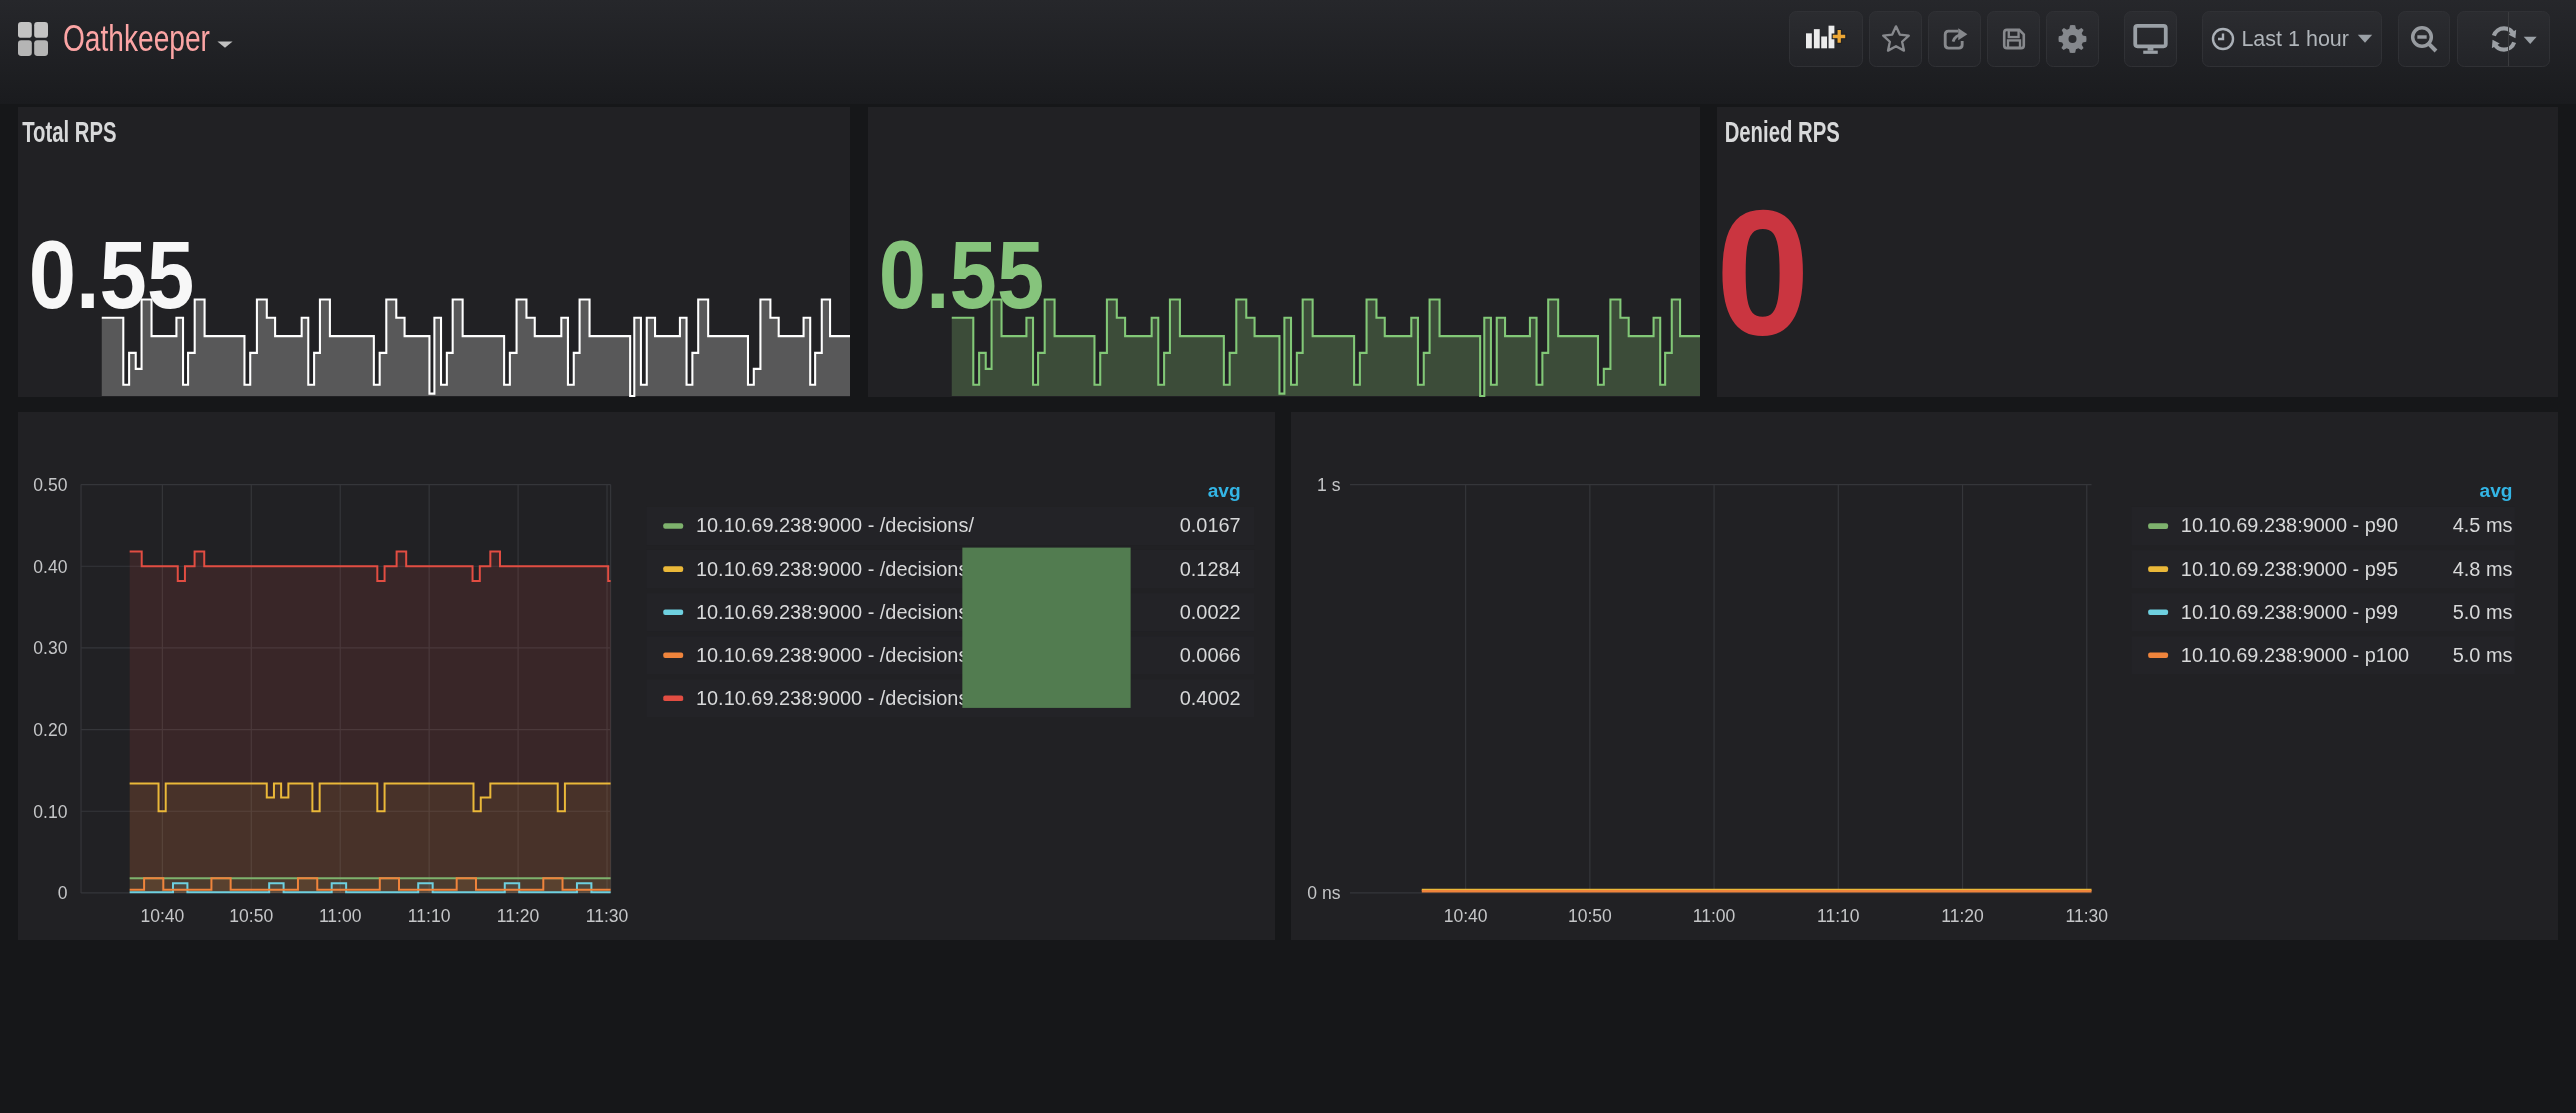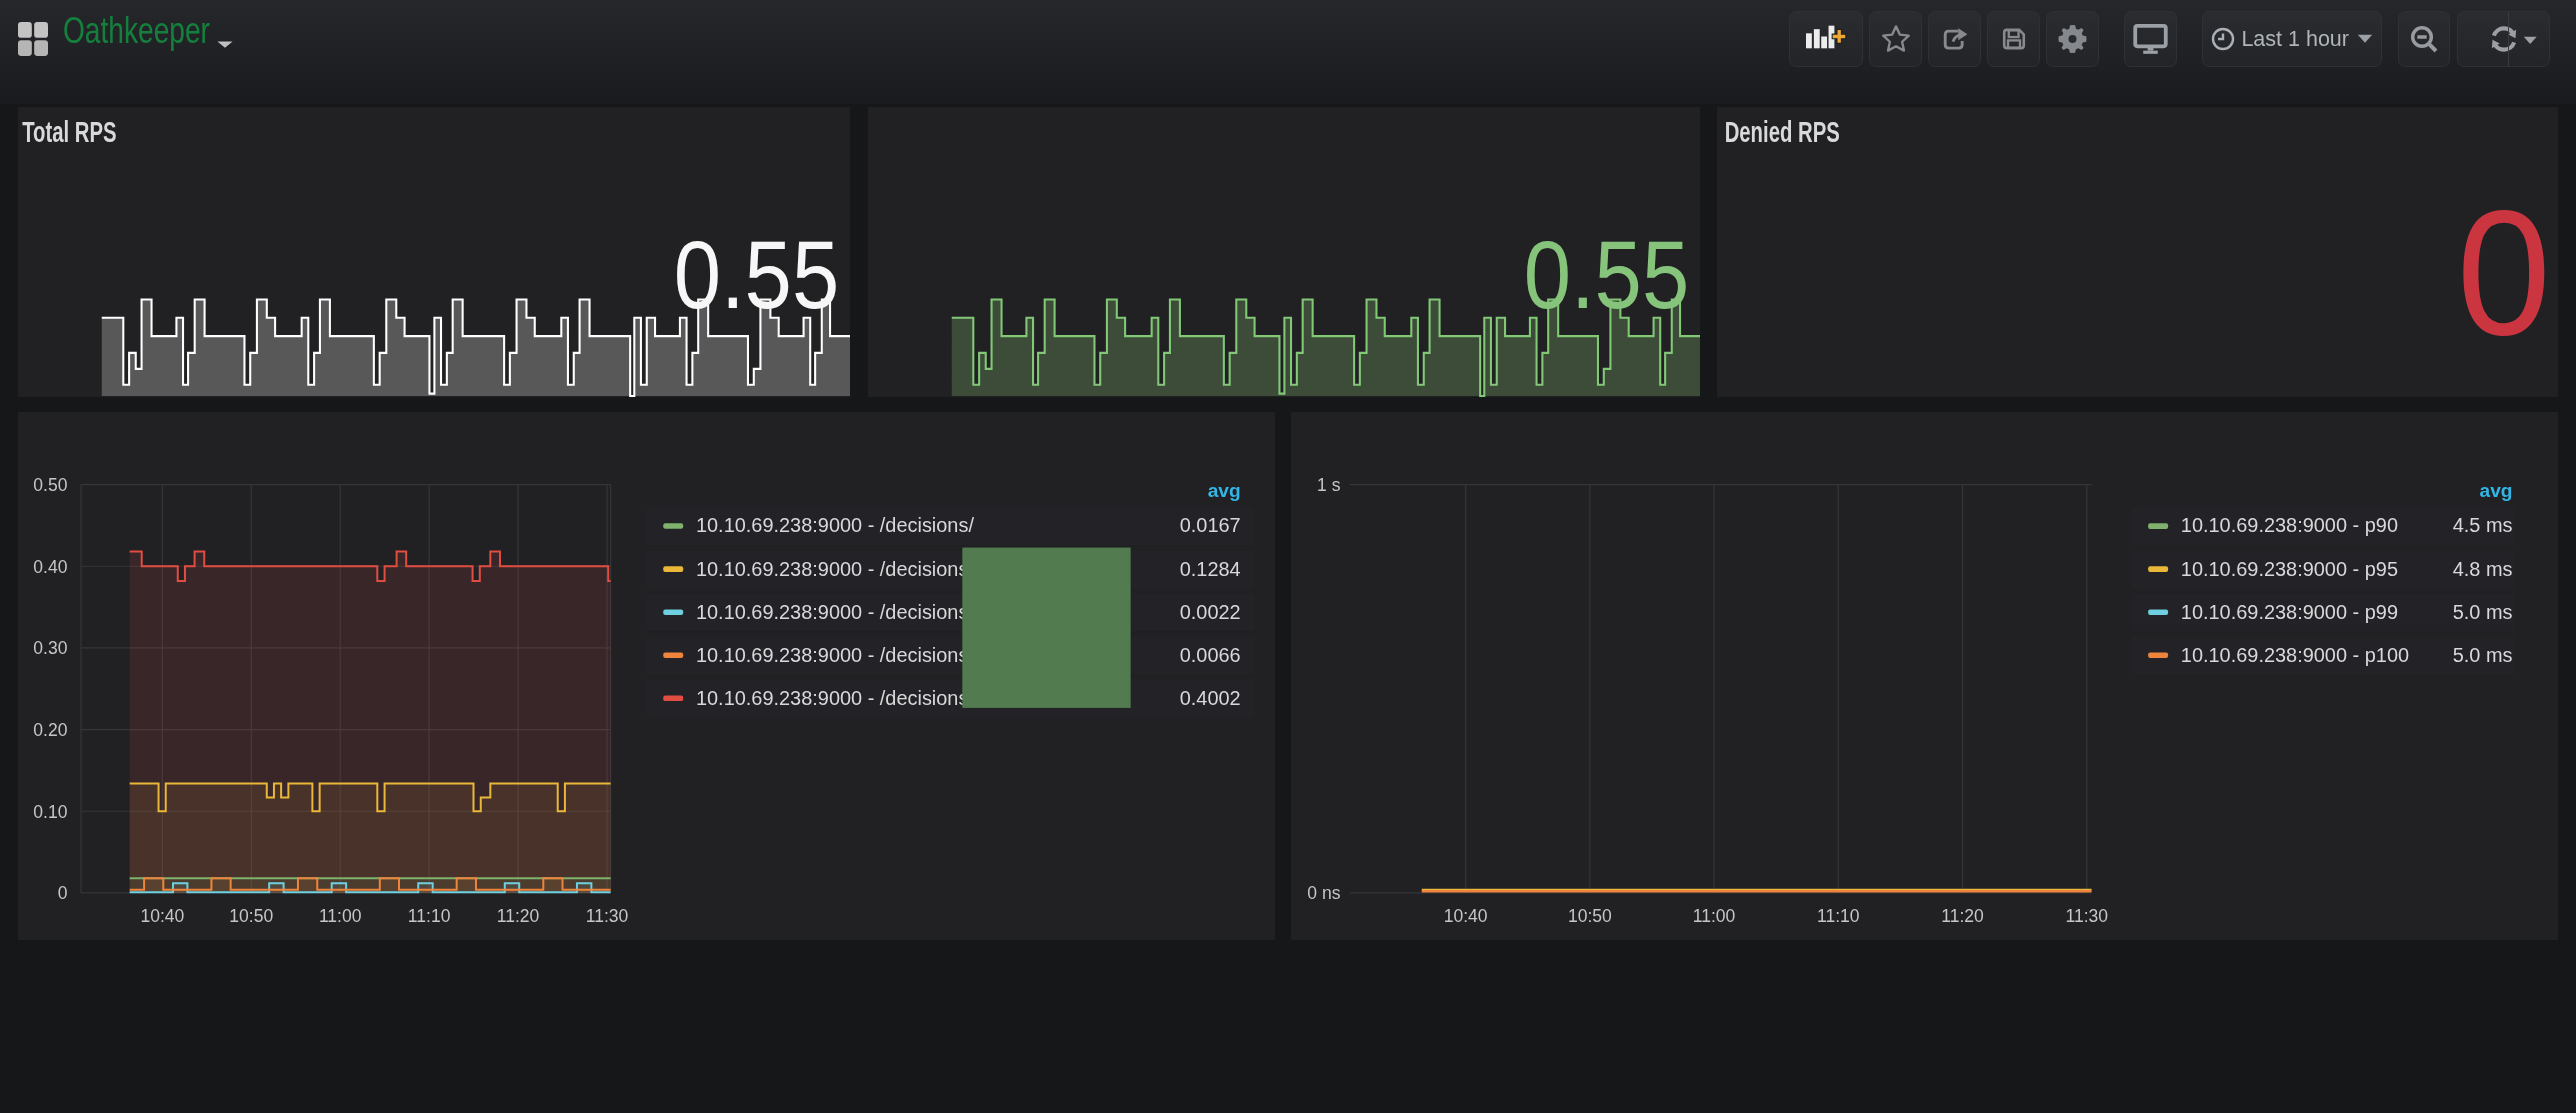--- a/index.html
+++ b/index.html
@@ -1,34 +1,34 @@
 <!DOCTYPE html>
 <html style="font-size:12.8px"><head><meta charset="utf-8"><style>
 *{margin:0;padding:0;box-sizing:border-box}
 html,body{width:2576px;height:1113px;background:#161719;font-family:"Liberation Sans",sans-serif;overflow:hidden}
 .panel{position:absolute;background:#212124;}
 .ptitle{position:absolute;top:8.8px;left:-16.7px;right:16.7px;color:#d8d9da;font-size:29px;font-weight:bold}
 .ptitle span{display:inline-block;transform:scaleX(0.70);transform-origin:center}
-.bigval{position:absolute;left:0;right:0;text-align:right;font-weight:normal;line-height:1}
+.bigval{position:absolute;left:0;right:0;text-align:left;font-weight:bold;line-height:1}
 .bigval span{display:inline-block;transform:scaleX(0.886);transform-origin:center}
 .navbtn{position:absolute;top:11px;height:56px;background:linear-gradient(#2b2c30,#232428);border:0.8px solid #303135;border-radius:7.2px;display:flex;align-items:center;justify-content:center}
 svg{position:absolute;top:0;left:0}
 .axis{font-size:22px;fill:#c5c6c8}
 .leg{font-size:25px;fill:#d8d9da}
 .avg{font-size:24px;fill:#33b5e5;font-weight:bold}
 </style></head>
 <body>
 <div style="position:absolute;left:0;top:0;right:0;height:104px;background:linear-gradient(#26272b,#1a1b1e)"></div>
 <svg style="left:18.3px;top:22px" width="30" height="34" viewBox="0 0 38 43">
 <rect x="0" y="0" width="17.5" height="20" rx="4" fill="#c3c3c3"></rect>
 <rect x="20.5" y="0" width="17.5" height="20" rx="4" fill="#c3c3c3"></rect>
 <rect x="0" y="23" width="17.5" height="20" rx="4" fill="#b5b5b5"></rect>
 <rect x="20.5" y="23" width="17.5" height="20" rx="4" fill="#b5b5b5"></rect>
 </svg>
-<div style="position:absolute;left:63px;top:12px;color:#15803d;font-size:37px;line-height:1"><span style="display:inline-block;transform:scaleX(0.76);transform-origin:left">Oathkeeper</span></div>
+<div style="position:absolute;left:63px;top:20px;color:#fca5a5;font-size:37px;line-height:1"><span style="display:inline-block;transform:scaleX(0.76);transform-origin:left">Oathkeeper</span></div>
 <svg style="left:217px;top:41px" width="16" height="7.2" viewBox="0 0 20 9">
     <path d="M0.5 0.5 L19.5 0.5 L10 8.5 Z" fill="#c0c0c0"></path>
   </svg>
 <div class="navbtn" style="left:1789px;width:74px">
     <svg width="41" height="30" viewBox="0 0 52 38" style="position:static">
 <rect x="0" y="11.8" width="7.4" height="19" fill="#ececec"></rect>
 <rect x="10" y="6.5" width="7.4" height="24.3" fill="#ececec"></rect>
 <rect x="19.3" y="15.8" width="7.4" height="15" fill="#ececec"></rect>
 <rect x="28.6" y="2.1" width="7.4" height="28.7" fill="#ececec"></rect>
 <path d="M39.3 6.9 h5.6 v5.9 h5.6 v5.9 h-5.6 v5.9 h-5.6 v-5.9 h-6.1 v-5.9 h6.1 z" fill="#eda735" stroke="#1f2023" stroke-width="1.4"></path>

